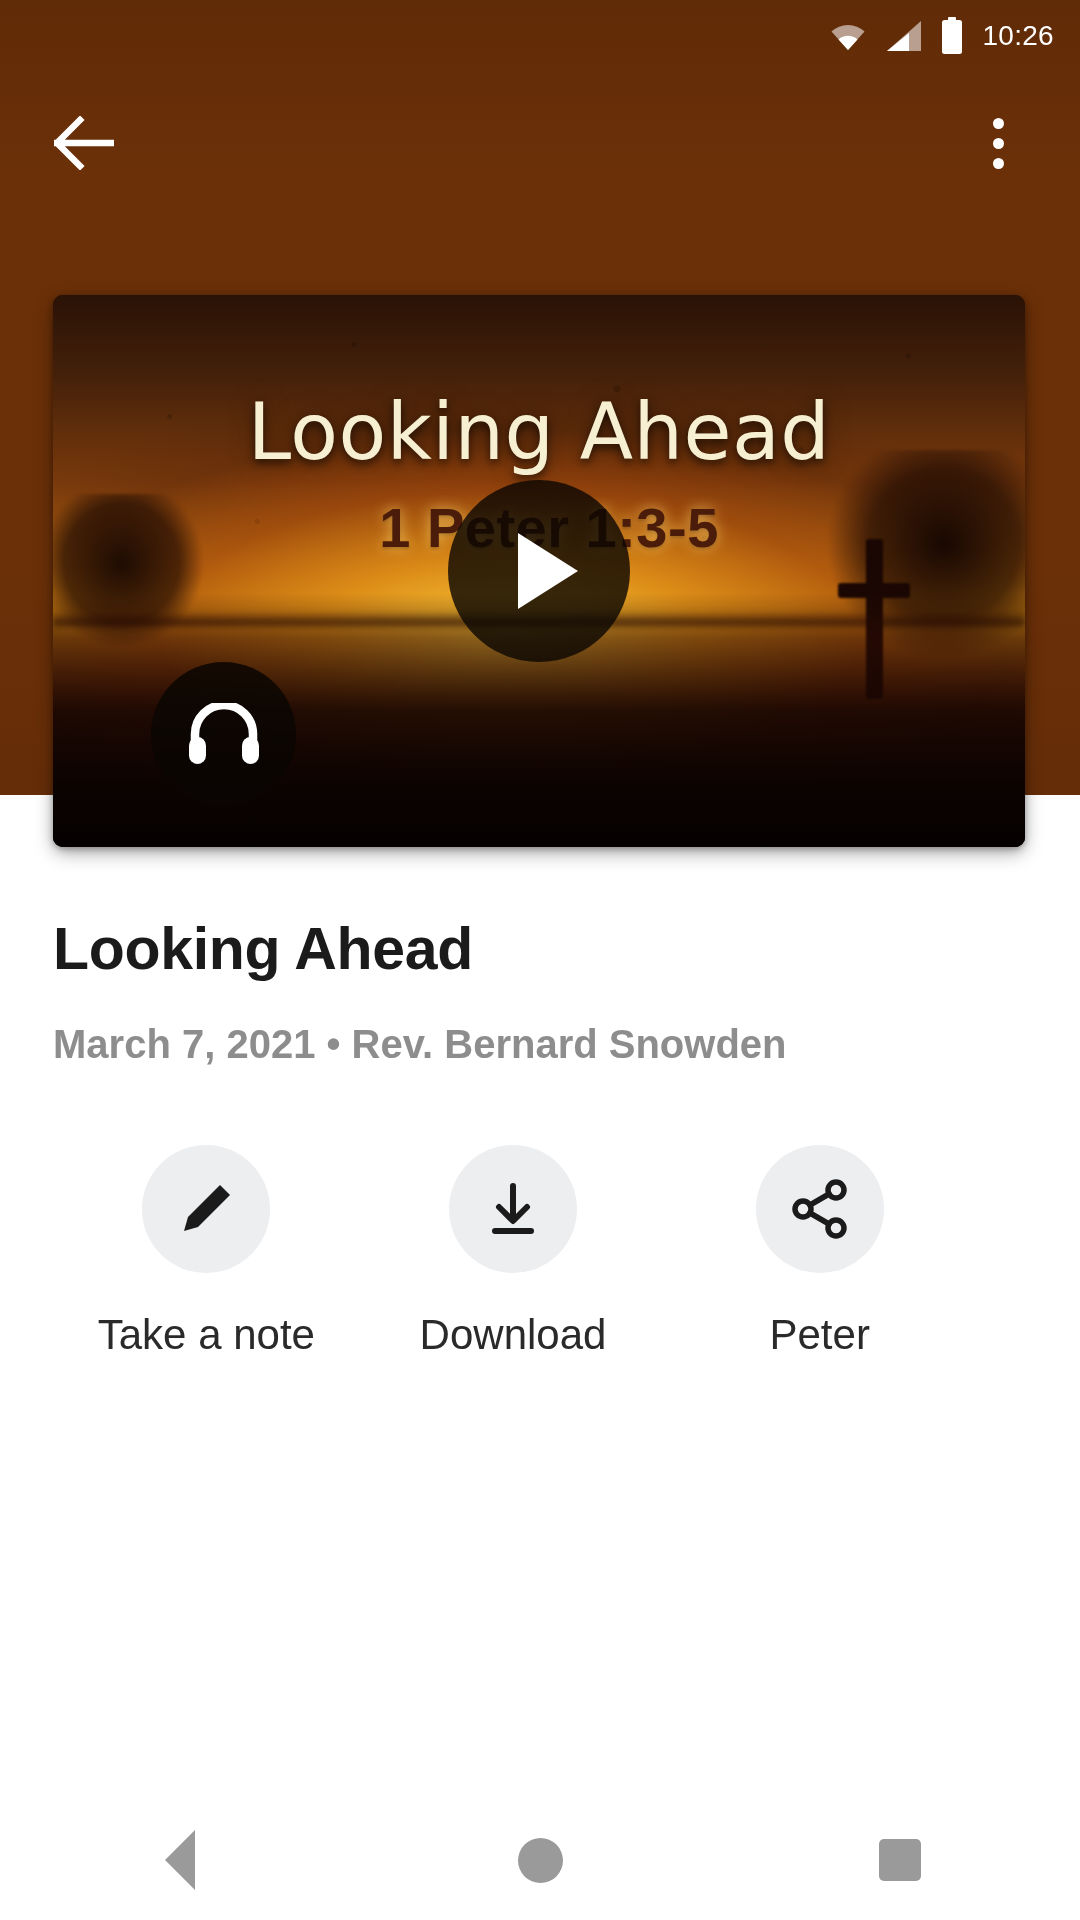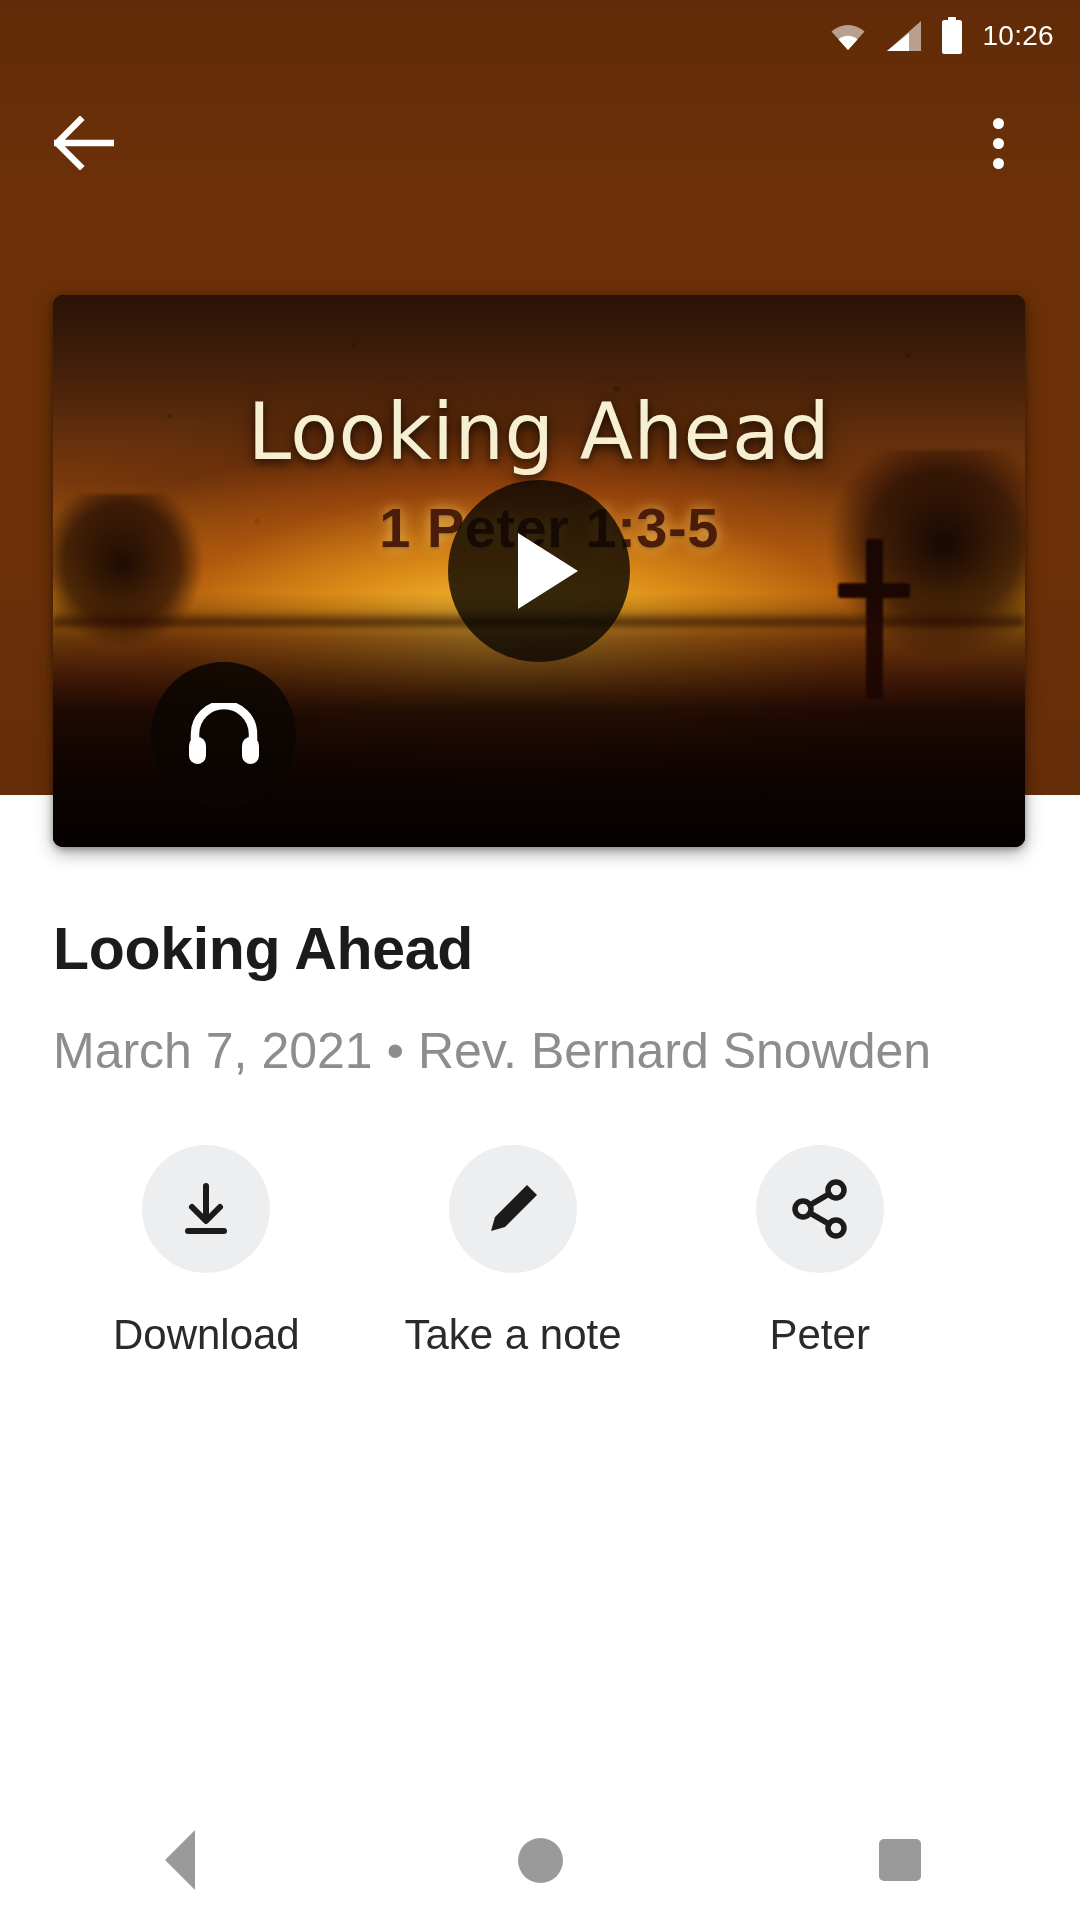--- a/index.html
+++ b/index.html
@@ -138,21 +138,21 @@
     position:absolute; left:0; top:795px; width:1080px; height:1005px;
     background:#ffffff; z-index:3;
   }
 
   .title{
     position:absolute; left:53px; top:915px; z-index:6;
     font-size:59px; font-weight:bold; color:#1b1b1b; letter-spacing:-0.3px;
   }
   .meta{
     position:absolute; left:53px; top:1022px; z-index:6;
-    font-size:50px; font-weight:400; color:#8d8d8d; letter-spacing:0px;
+    font-size:40px; font-weight:700; color:#8d8d8d; letter-spacing:0px;
   }
 
   
   .actions{
     position:absolute; left:53px; top:1145px; width:920px; z-index:6;
     display:flex;
   }
   .action{
     width:310px; display:flex; flex-direction:column; align-items:center;
     cursor:pointer;
@@ -249,35 +249,35 @@
   </div>
 </div>
 
 <div class="title">Looking Ahead</div>
 <div class="meta">March 7, 2021 • Rev. Bernard Snowden</div>
 
 <div class="actions">
 
   <div class="action">
     <div class="action-circle">
+      <svg width="60" height="60" viewBox="0 0 60 60">
+        <path d="M44 6 L54 16 L22 48 L8 52 L12 38 Z" fill="#1b1b1b"></path>
+      </svg>
+    </div>
+    <div class="action-label">Take a note</div>
+  </div>
+
+  <div class="action">
+    <div class="action-circle">
       <svg width="62" height="62" viewBox="0 0 62 62">
         <path d="M31 8 L31 42 M17 29 L31 43 L45 29" stroke="#1b1b1b" stroke-width="6" fill="none" stroke-linecap="round" stroke-linejoin="round"></path>
         <path d="M13 53 L49 53" stroke="#1b1b1b" stroke-width="6" stroke-linecap="round"></path>
       </svg>
     </div>
     <div class="action-label">Download</div>
-  </div>
-
-  <div class="action">
-    <div class="action-circle">
-      <svg width="60" height="60" viewBox="0 0 60 60">
-        <path d="M44 6 L54 16 L22 48 L8 52 L12 38 Z" fill="#1b1b1b"></path>
-      </svg>
-    </div>
-    <div class="action-label">Take a note</div>
   </div>
 
   <div class="action">
     <div class="action-circle">
       <svg width="62" height="62" viewBox="0 0 62 62">
         <circle cx="47" cy="12" r="8" stroke="#1b1b1b" stroke-width="5.5" fill="none"></circle>
         <circle cx="14" cy="31" r="8" stroke="#1b1b1b" stroke-width="5.5" fill="none"></circle>
         <circle cx="47" cy="50" r="8" stroke="#1b1b1b" stroke-width="5.5" fill="none"></circle>
         <path d="M21 27 L40 16 M21 35 L40 46" stroke="#1b1b1b" stroke-width="5.5" stroke-linecap="round"></path>
       </svg>

